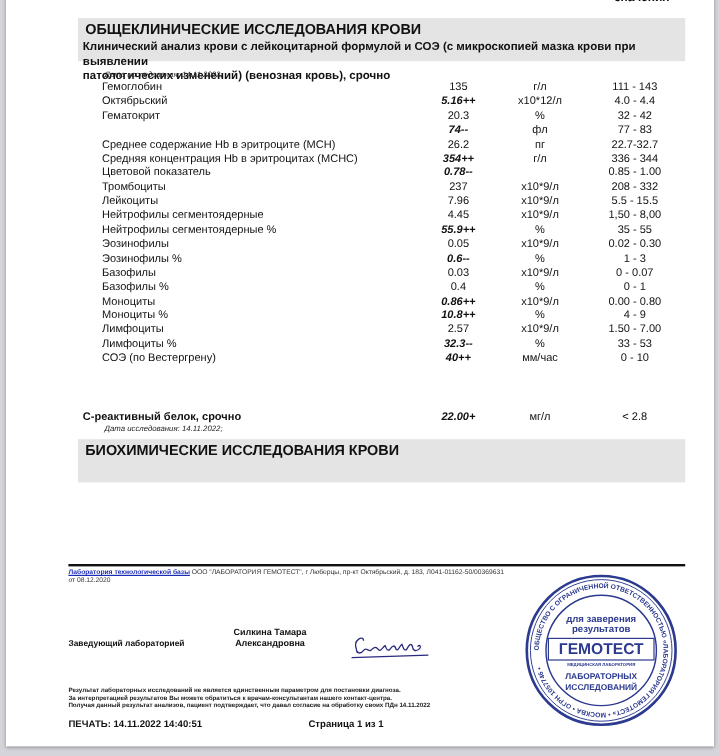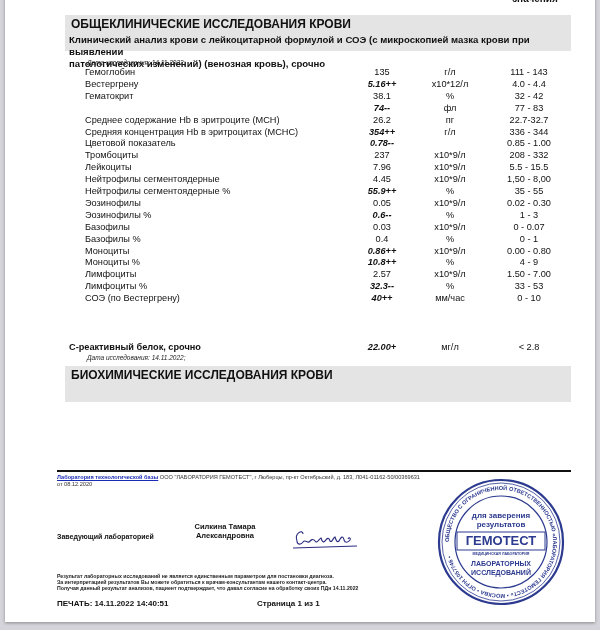--- a/index.html
+++ b/index.html
@@ -93,28 +93,28 @@
   <div class="test-date" style="top:67px;">Дата исследования: 14.11.2022;</div>
 
   <div id="rows-cbc">
       <div class="row" style="top: 75px;">
         <span class="name">Гемоглобин</span>
         <span class="val">135</span>
         <span class="unit">г/л</span>
         <span class="ref">111 - 143</span>
       </div>
       <div class="row" style="top: 86.9px;">
-        <span class="name">Вестергрену</span>
+        <span class="name">Октябрьский</span>
         <span class="val abn">5.16++</span>
         <span class="unit">x10*12/л</span>
         <span class="ref">4.0 - 4.4</span>
       </div>
       <div class="row" style="top: 98.8px;">
         <span class="name">Гематокрит</span>
-        <span class="val">38.1</span>
+        <span class="val">20.3</span>
         <span class="unit">%</span>
         <span class="ref">32 - 42</span>
       </div>
       <div class="row" style="top: 110.7px;">
         <span class="val abn">74--</span>
         <span class="unit">фл</span>
         <span class="ref">77 - 83</span>
       </div>
       <div class="row" style="top: 122.6px;">
         <span class="name">Среднее содержание Hb в эритроците (MCH)</span>

